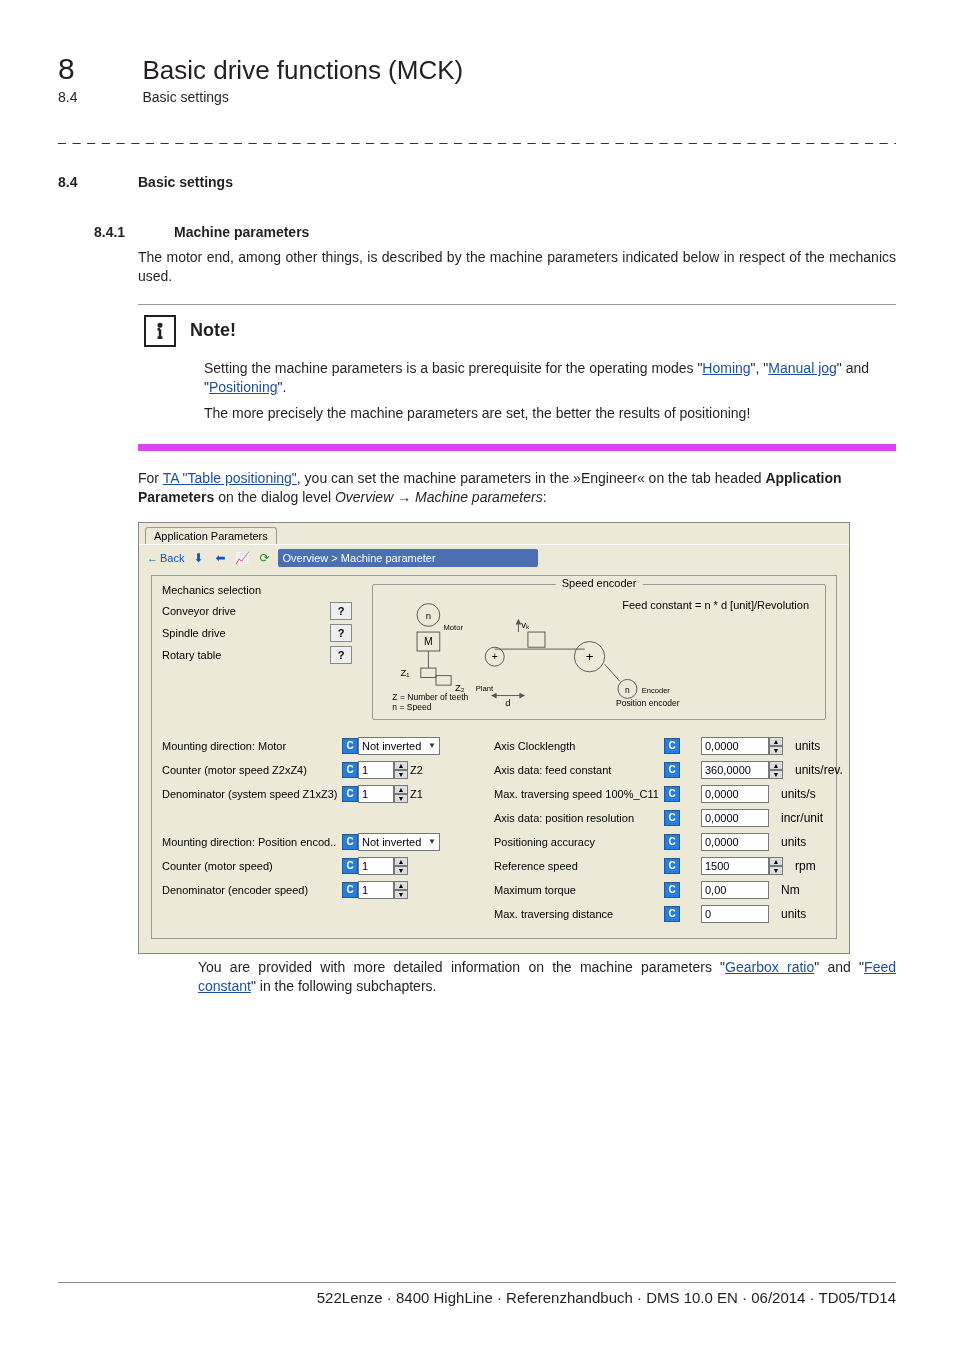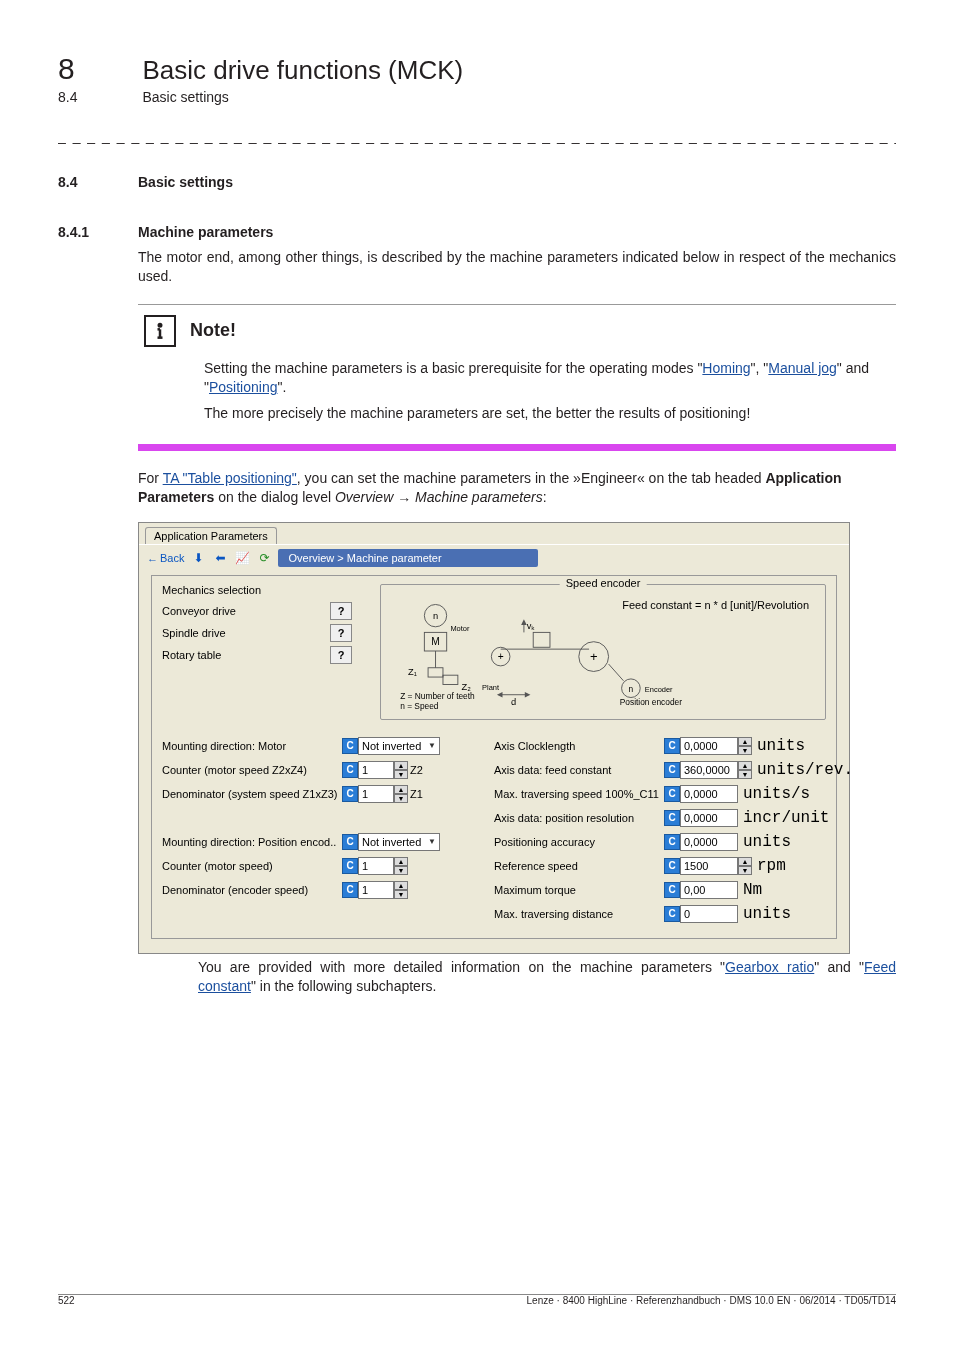--- a/index.html
+++ b/index.html
@@ -47,21 +47,21 @@
     font-size: 14px;
     letter-spacing: 1.5px;
     color: #231f20;
     white-space: nowrap;
     overflow: hidden;
   }
   .h84-row { margin-top: 30px; display:flex; }
   .h84-num { font-size: 14px; font-weight: 700; width: 80px; flex-shrink:0; }
   .h84-title { font-size: 14px; font-weight: 700; }
   .h841-row { margin-top: 34px; display:flex; }
-  .h841-num { font-size: 14px; font-weight: 700; width: 80px; flex-shrink:0;}
+  .h841-num { font-size: 14px; font-weight: 700; width: 80px; flex-shrink:0;margin-left:36px;}
   .h841-title { font-size: 14px; font-weight: 700; }
   .body-block { margin-left: 80px; }
   .para {
     font-size: 14px;
     line-height: 1.35;
     margin-top: 8px;
     text-align: justify;
   }
   .note-box {
     margin-top: 18px;
@@ -107,34 +107,34 @@
     display:flex; align-items:center; gap:6px;
     padding:4px 8px;
     border-top:1px solid #fff;
     background:#ece9d8;
   }
   .ss-back { color:#0a56c2; cursor:pointer; display:flex; align-items:center; gap:2px; }
   .ss-tbicon { width:16px; height:16px; cursor:pointer; display:inline-block; text-align:center; line-height:16px; font-size:12px; }
   .ss-breadcrumb {
     background:#4a6fb3;
     color:#fff;
-    padding:3px 10px;
+    padding:3px 4px;
     font-size:11px;
     border-radius:2px;
     flex:1;
     max-width:260px;
   }
   .ss-panel {
     margin:4px 12px 6px 12px;
     background:#ece9d8;
     border:1px solid #999;
     padding:8px 10px 10px 10px;
     position:relative;
   }
-  .ss-upper { display:flex; gap:28px; }
+  .ss-upper { display:flex; gap:20px; }
   .ss-mech-col { width:190px; }
   .ss-mech-title { font-size:11px; margin-bottom:6px; }
   .ss-mech-row { display:flex; align-items:center; justify-content:space-between; margin:4px 0; }
   .ss-q-btn {
     width:22px; height:18px;
     background:#efefef;
     border:1px solid #888;
     text-align:center; line-height:16px;
     cursor:pointer;
     font-weight:bold;
@@ -163,48 +163,49 @@
     border:1px solid #1a5aa0;
     text-align:center; line-height:14px;
     font-size:10px; font-weight:bold;
     cursor:pointer;
     flex-shrink:0;
   }
   .ss-input {
     height:18px; border:1px solid #777; background:#fff;
     font-size:11px; padding:0 3px;
   }
-  .ss-input.w60 { width:58px; }
+  .ss-input.w60 { width:68px;margin-left:21px; }
   .ss-input.w40 { width:36px; }
   .ss-drop {
     height:18px; border:1px solid #777; background:#fff;
     font-size:11px; padding:0 3px; width:82px;
     display:flex; align-items:center; justify-content:space-between;
   }
   .ss-drop-arrow { font-size:8px; color:#333; }
   .ss-spin {
     display:flex; flex-direction:column;
   }
   .ss-spin button {
     width:14px; height:9px; font-size:7px; line-height:7px;
     padding:0; border:1px solid #777; background:#ddd; cursor:pointer;
   }
   .ss-suffix { font-size:11px; margin-left:2px; min-width:28px; }
-  .ss-unit { font-size:16px; margin-left:5px; white-space:nowrap;font-family:Liberation Mono, monospace; }
+  .ss-unit { font-size:12px; margin-left:12px; white-space:nowrap; }
   .tip-row { display:flex; align-items:center; gap:14px; margin-top:22px; }
   .tip-icon { width:30px; height:30px; display:flex; align-items:center; justify-content:center; flex-shrink:0; }
   .tip-title { font-size:16px; font-weight:700; }
   .tip-body { margin-left:60px; font-size:14px; line-height:1.4; margin-top:4px; text-align:justify; }
   .footer {
     position:absolute;
     bottom:44px;
     left:58px; right:58px;
-    display:flex; justify-content:space-between;
-    font-size:10px;
+    display:flex; justify-content:flex-end;
+    font-size:15px;
     border-top:1px solid #888;
+    padding-top:6px;
   }
   .bold { font-weight:700; }
 </style>
 </head>
 <body>
 
 <div class="page">
 
   <div>
     <span class="chapter-num">8</span>

